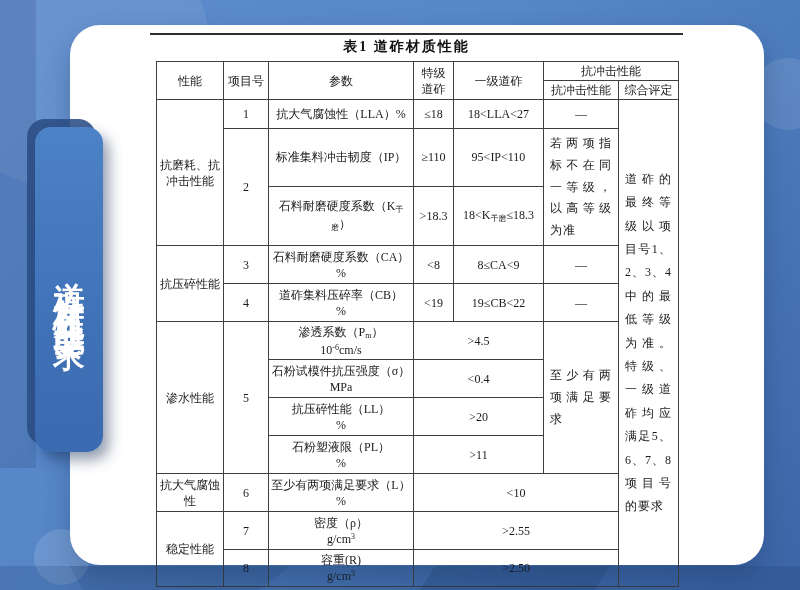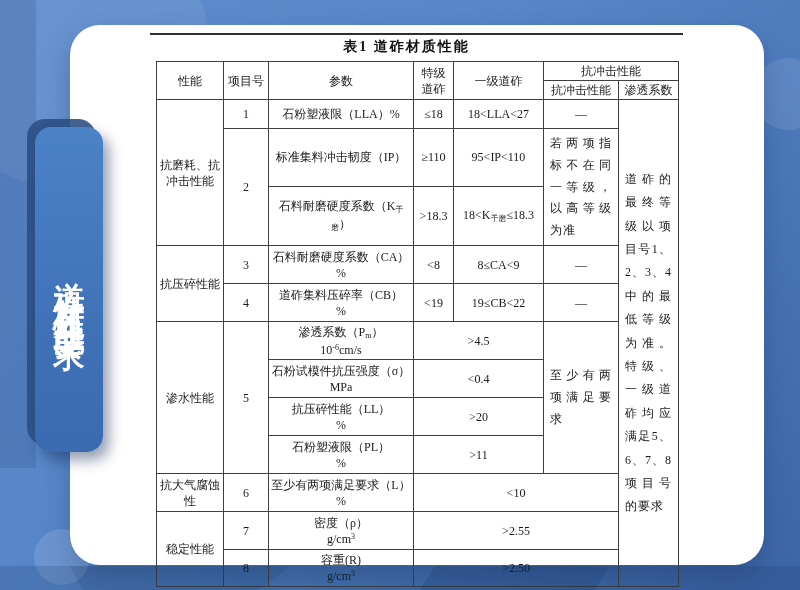--- a/index.html
+++ b/index.html
@@ -92,27 +92,27 @@
         <td rowspan="2">参数</td>
         <td rowspan="2">
           <div>特级</div>
           <div>道砟</div>
         </td>
         <td rowspan="2">一级道砟</td>
         <td colspan="2">抗冲击性能</td>
       </tr>
       <tr class="rh19">
         <td>抗冲击性能</td>
-        <td>渗透系数</td>
+        <td>综合评定</td>
       </tr>
 
       <tr class="rh29">
         <td rowspan="3">抗磨耗、抗冲击性能</td>
         <td>1</td>
-        <td>石粉塑液限（LLA）%</td>
+        <td>抗大气腐蚀性（LLA）%</td>
         <td>≤18</td>
         <td>18&lt;LLA&lt;27</td>
         <td>—</td>
         <td rowspan="12" class="jcell comp-cell">
           <span class="indent">道砟的最终等级以项目号1、2、3、4中的最低等级为准。特级、一级道砟均应满足5、6、7、8项目号的要求</span>
         </td>
       </tr>
 
       <tr class="rh37">
         <td rowspan="2">2</td>

